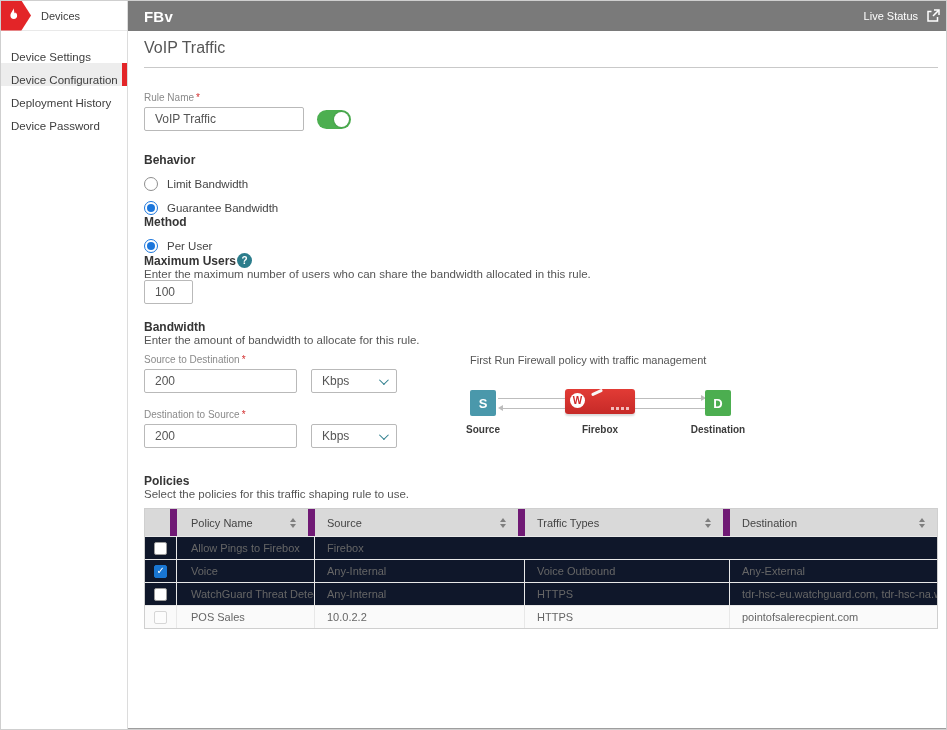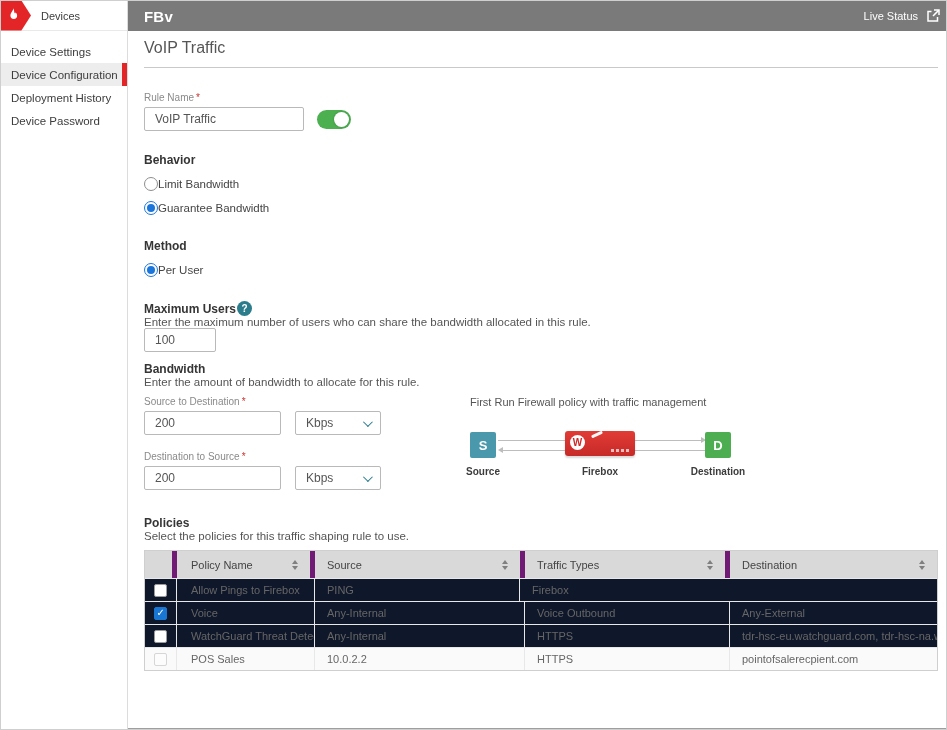--- a/index.html
+++ b/index.html
@@ -5,21 +5,21 @@
   * { margin:0; padding:0; box-sizing:border-box; }
   body { background:#fff; font-family:"Liberation Sans", sans-serif; }
   #app { width:947px; height:730px; border:1px solid #cfcfcf; display:flex; background:#fff; overflow:hidden; }
 
   
   .sidebar { width:127px; flex:0 0 127px; background:#fff; border-right:1px solid #dcdcdc; }
   .brand-row { height:30px; display:flex; align-items:center; border-bottom:1px solid #e9e9e9; }
   .logo { width:30px; height:30px; background:#e32528; clip-path:polygon(0 0, 68% 0, 100% 50%, 68% 100%, 0 100%); display:flex; align-items:center; padding-left:6px; }
   .brand-label { font-size:11px; color:#3d3d3d; margin-left:10px; }
   .nav { padding-top:9px; }
-  .nav-item { position:relative; height:23px; display:flex; align-items:center; padding-left:10px; font-size:11.5px; color:#3d3d3d; cursor:pointer; }
+  .nav-item { position:relative; height:23px; display:flex; align-items:flex-end; padding-left:10px; font-size:11.5px; color:#3d3d3d; cursor:pointer; }
   .nav-item.on { background:#ededed; }
   .nav-item.on::after { content:""; position:absolute; right:0; top:0; bottom:0; width:5px; background:#e32528; }
 
   
   .main { flex:1; display:flex; flex-direction:column; border-bottom:1px solid #9e9e9e; }
   .topbar { height:30px; flex:0 0 30px; background:#7a7a7a; color:#fff; display:flex; align-items:center; padding:0 14px 0 16px; }
   .topbar-title { font-size:15px; font-weight:600; letter-spacing:.2px; }
   .topbar-right { margin-left:auto; display:flex; align-items:center; gap:8px; cursor:pointer; }
   .live-status { font-size:11px; color:#fff; }
 
@@ -40,34 +40,34 @@
   .toggle { width:34px; height:19px; border-radius:10px; background:#c5c5c5; margin-left:13px; position:relative; cursor:pointer; }
   .toggle.on { background:#4caf50; }
   .toggle::after { content:""; position:absolute; top:2px; left:2px; width:15px; height:15px; background:#fff; border-radius:50%; box-shadow:0 0 2px rgba(0,0,0,.25); }
   .toggle.on::after { left:auto; right:2px; }
 
   
   .radio-row { display:flex; align-items:center; margin-top:9px; height:15px; cursor:pointer; }
   .radio { width:14px; height:14px; border-radius:50%; border:1px solid #8e8e8e; position:relative; background:#fff; flex:0 0 14px; }
   .radio.on { border-color:#1b76dc; }
   .radio.on::after { content:""; position:absolute; inset:2px; border-radius:50%; background:#1b76dc; }
-  .radio-label { font-size:11.5px; color:#454545; }
+  .radio-label { font-size:11.5px; color:#454545; margin-left:9px; }
 
   .h-row { display:flex; align-items:center; gap:1px; }
   .help { width:15px; height:15px; border-radius:50%; background:#2c7d8c; color:#fff; font-size:10px; font-weight:700; display:flex; align-items:center; justify-content:center; cursor:pointer; }
 
   
   .sel { width:86px; height:24px; border:1px solid #b9b9b9; border-radius:2px; display:flex; align-items:center; padding:0 10px; font-size:12px; color:#555; cursor:pointer; background:#fff; }
   .sel .chev { margin-left:auto; width:7px; height:7px; border-right:1.5px solid #2c7d8c; border-bottom:1.5px solid #2c7d8c; transform:rotate(45deg) translateY(-2px); }
 
   
   .bw-wrap { display:flex; margin-top:8px; }
   .bw-left { width:290px; flex:0 0 290px; }
   .bw-field-row { display:flex; gap:14px; }
-  .bw-input { width:137px; }
+  .bw-input { width:153px; }
   .mt16 { margin-top:16px; }
 
   .diagram { margin-left:36px; position:relative; width:310px; }
   .diag-caption { font-size:11px; color:#555; }
   .diag-stage { position:relative; height:66px; margin-top:24px; }
   .node { position:absolute; width:26px; height:26px; border-radius:2px; color:#fff; font-weight:700; font-size:13px; display:flex; align-items:center; justify-content:center; top:0; }
   .node-s { left:0; background:#4a98ab; }
   .node-d { left:235px; background:#4cae50; }
   .d-label { position:absolute; top:34px; font-size:10px; font-weight:700; color:#3c3c3c; text-align:center; }
   .line { position:absolute; height:1px; background:#bdbdbd; }
@@ -79,40 +79,40 @@
   .fb-slash { position:absolute; left:26px; top:2px; width:12px; height:3px; background:#f7f7f7; border-radius:2px; transform:rotate(-25deg); }
   .fb-ports { position:absolute; right:6px; bottom:4px; display:flex; gap:2px; }
   .fb-ports i { width:3px; height:3px; background:#f3bcbc; display:block; }
 
   
   .ptable { margin-top:8px; width:794px; border:1px solid #cfcfcf; font-size:11px; }
   .prow { display:flex; align-items:stretch; height:23px; border-top:1px solid #e8e8e8; color:#666; background:#0f172a; }
   .prow.head { height:27px; background:#d9d9d9; color:#444; border-top:none; }
   .prow.disabled { background:#fafafa; }
   .pc { display:flex; align-items:center; padding-left:12px; border-right:1px solid #e8e8e8; overflow:hidden; white-space:nowrap; }
-  .head .pc { border-right:5px solid #701a75; }
+  .head .pc { border-right:7px solid #701a75; }
   .pc:last-child { border-right:none; }
   .col-cb { width:32px; flex:0 0 32px; justify-content:center; padding-left:0; }
   .col-name { width:138px; flex:0 0 138px; padding-left:14px; }
   .col-src { width:210px; flex:0 0 210px; }
   .col-type { width:205px; flex:0 0 205px; }
   .col-dst { flex:1; }
   .head .pc { justify-content:flex-start; }
   .sort-icon { margin-left:auto; margin-right:12px; display:flex; flex-direction:column; gap:2px; cursor:pointer; }
   .sort-icon i { display:block; width:0; height:0; border-left:3px solid transparent; border-right:3px solid transparent; }
   .sort-icon .up { border-bottom:4px solid #7f7f7f; }
   .sort-icon .dn { border-top:4px solid #7f7f7f; }
 
   .cb { width:13px; height:13px; border:1px solid #9b9b9b; border-radius:2px; background:#fff; position:relative; cursor:pointer; }
   .cb.on { background:#1976d2; border-color:#1976d2; }
   .cb.on::after { content:"\2713"; position:absolute; color:#fff; font-size:10px; left:1.5px; top:-1px; }
   .cb.disabled { border-color:#d6d6d6; background:#fcfcfc; cursor:default; }
 
-  .mt22 { margin-top:22px; }  .mt24 { margin-top:24px; }
-  .mt18 { margin-top:18px; }  .mt10 { margin-top:10px; }
+  .mt22 { margin-top:22px; }  .mt24 { }
+  .mt18 { margin-top:18px; }  .mt10 { margin-top:16px; }
   .mt8 { margin-top:0; }
 </style>
 </head>
 <body>
 
 <div id="app">
 
   <div class="sidebar">
     <div class="brand-row">
       <div class="logo">
@@ -184,21 +184,21 @@
         <span class="radio on"></span>
         <span class="radio-label">Per User</span>
       </div>
 
       
       <div class="h-row mt24">
         <span class="section-h">Maximum Users</span>
         <span class="help">?</span>
       </div>
       <div class="desc mt8">Enter the maximum number of users who can share the bandwidth allocated in this rule.</div>
-      <input class="tb mt8" style="width: 72px;" value="100">
+      <input class="tb mt8" style="width: 49px;" value="100">
 
       
       <div class="section-h mt10">Bandwidth</div>
       <div class="desc mt8">Enter the amount of bandwidth to allocate for this rule.</div>
 
       <div class="bw-wrap">
         <div class="bw-left">
           <div class="small-label">
             <span>Source to Destination</span><span class="req">*</span>
           </div>
@@ -282,21 +282,20 @@
                 <i class="dn"></i>
               </span>
           </div>
         </div>
 
         <div class="prow">
           <div class="pc col-cb">
               <span class="cb"></span>
             </div>
           <div class="pc col-name">Allow Pings to Firebox</div>
-          <div class="pc col-type">PING</div>
           <div class="pc col-dst">Firebox</div>
         </div>
         <div class="prow">
           <div class="pc col-cb">
               <span class="cb on"></span>
             </div>
           <div class="pc col-name">Voice</div>
           <div class="pc col-src">Any-Internal</div>
           <div class="pc col-type">Voice Outbound</div>
           <div class="pc col-dst">Any-External</div>

